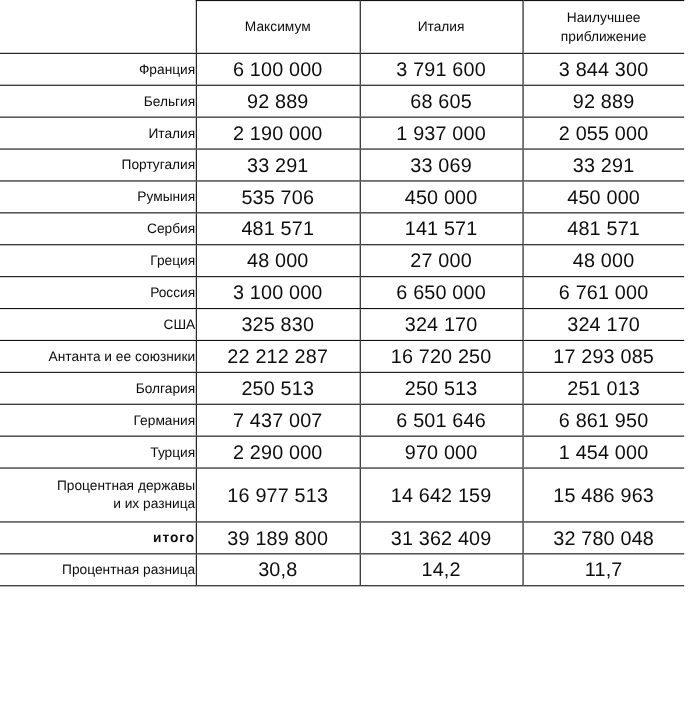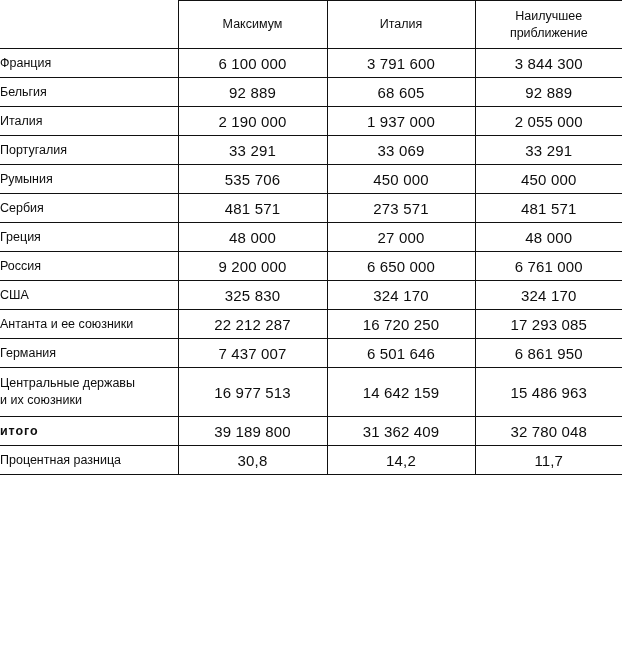--- a/index.html
+++ b/index.html
@@ -56,29 +56,29 @@
 
   th.col-head {
     font-weight: normal;
     font-size: 12.5px;
     height: 47px;
     line-height: 1.32;
     padding: 2px 6px;
   }
 
   td.label-cell {
-    text-align: left;
+    text-align: right;
     padding-left: 9px;
     padding-right: 6px;
     line-height: 1.34;
     font-size: 12.5px;
   }
 
   td.num-cell {
-    font-size: 15px;
+    font-size: 18px;
     letter-spacing: 0.15px;
   }
 
   tr.data-row > * { height: 28px; }
   tr.tall-row > * { height: 48px; }
 
   tr.total-row td.label-cell {
     font-weight: bold;
     letter-spacing: 0.9px;
     margin-left: 28px;
@@ -148,36 +148,36 @@
           </td>
           <td class="num-cell"><span class="nowrap">535 706</span></td>
           <td class="num-cell"><span class="nowrap">450 000</span></td>
           <td class="num-cell"><span class="nowrap">450 000</span></td>
         </tr>
         <tr class="data-row">
           <td class="label-cell">
             <span class="l2">Сербия</span>
           </td>
           <td class="num-cell"><span class="nowrap">481 571</span></td>
-          <td class="num-cell"><span class="nowrap">273 571</span></td>
+          <td class="num-cell"><span class="nowrap">141 571</span></td>
           <td class="num-cell"><span class="nowrap">481 571</span></td>
         </tr>
         <tr class="data-row">
           <td class="label-cell">
             <span class="l2">Греция</span>
           </td>
           <td class="num-cell"><span class="nowrap">48 000</span></td>
           <td class="num-cell"><span class="nowrap">27 000</span></td>
           <td class="num-cell"><span class="nowrap">48 000</span></td>
         </tr>
         <tr class="data-row">
           <td class="label-cell">
             <span class="l2">Россия</span>
           </td>
-          <td class="num-cell"><span class="nowrap">9 200 000</span></td>
+          <td class="num-cell"><span class="nowrap">3 100 000</span></td>
           <td class="num-cell"><span class="nowrap">6 650 000</span></td>
           <td class="num-cell"><span class="nowrap">6 761 000</span></td>
         </tr>
         <tr class="data-row">
           <td class="label-cell">
             <span class="l2">США</span>
           </td>
           <td class="num-cell"><span class="nowrap">325 830</span></td>
           <td class="num-cell"><span class="nowrap">324 170</span></td>
           <td class="num-cell"><span class="nowrap">324 170</span></td>
@@ -185,30 +185,46 @@
         <tr class="data-row">
           <td class="label-cell">
             <span class="l2">Антанта и ее союзники</span>
           </td>
           <td class="num-cell"><span class="nowrap">22 212 287</span></td>
           <td class="num-cell"><span class="nowrap">16 720 250</span></td>
           <td class="num-cell"><span class="nowrap">17 293 085</span></td>
         </tr>
         <tr class="data-row">
           <td class="label-cell">
+            <span class="l2">Болгария</span>
+          </td>
+          <td class="num-cell"><span class="nowrap">250 513</span></td>
+          <td class="num-cell"><span class="nowrap">250 513</span></td>
+          <td class="num-cell"><span class="nowrap">251 013</span></td>
+        </tr>
+        <tr class="data-row">
+          <td class="label-cell">
             <span class="l2">Германия</span>
           </td>
           <td class="num-cell"><span class="nowrap">7 437 007</span></td>
           <td class="num-cell"><span class="nowrap">6 501 646</span></td>
           <td class="num-cell"><span class="nowrap">6 861 950</span></td>
         </tr>
+        <tr class="data-row">
+          <td class="label-cell">
+            <span class="l2">Турция</span>
+          </td>
+          <td class="num-cell"><span class="nowrap">2 290 000</span></td>
+          <td class="num-cell"><span class="nowrap">970 000</span></td>
+          <td class="num-cell"><span class="nowrap">1 454 000</span></td>
+        </tr>
         <tr class="data-row tall-row">
           <td class="label-cell">
-            <span class="l2">Центральные державы</span>
-            <span class="l2">и их союзники</span>
+            <span class="l2">Процентная державы</span>
+            <span class="l2">и их разница</span>
           </td>
           <td class="num-cell"><span class="nowrap">16 977 513</span></td>
           <td class="num-cell"><span class="nowrap">14 642 159</span></td>
           <td class="num-cell"><span class="nowrap">15 486 963</span></td>
         </tr>
         <tr class="data-row total-row">
           <td class="label-cell">
             <span class="l2">итого</span>
           </td>
           <td class="num-cell"><span class="nowrap">39 189 800</span></td>

